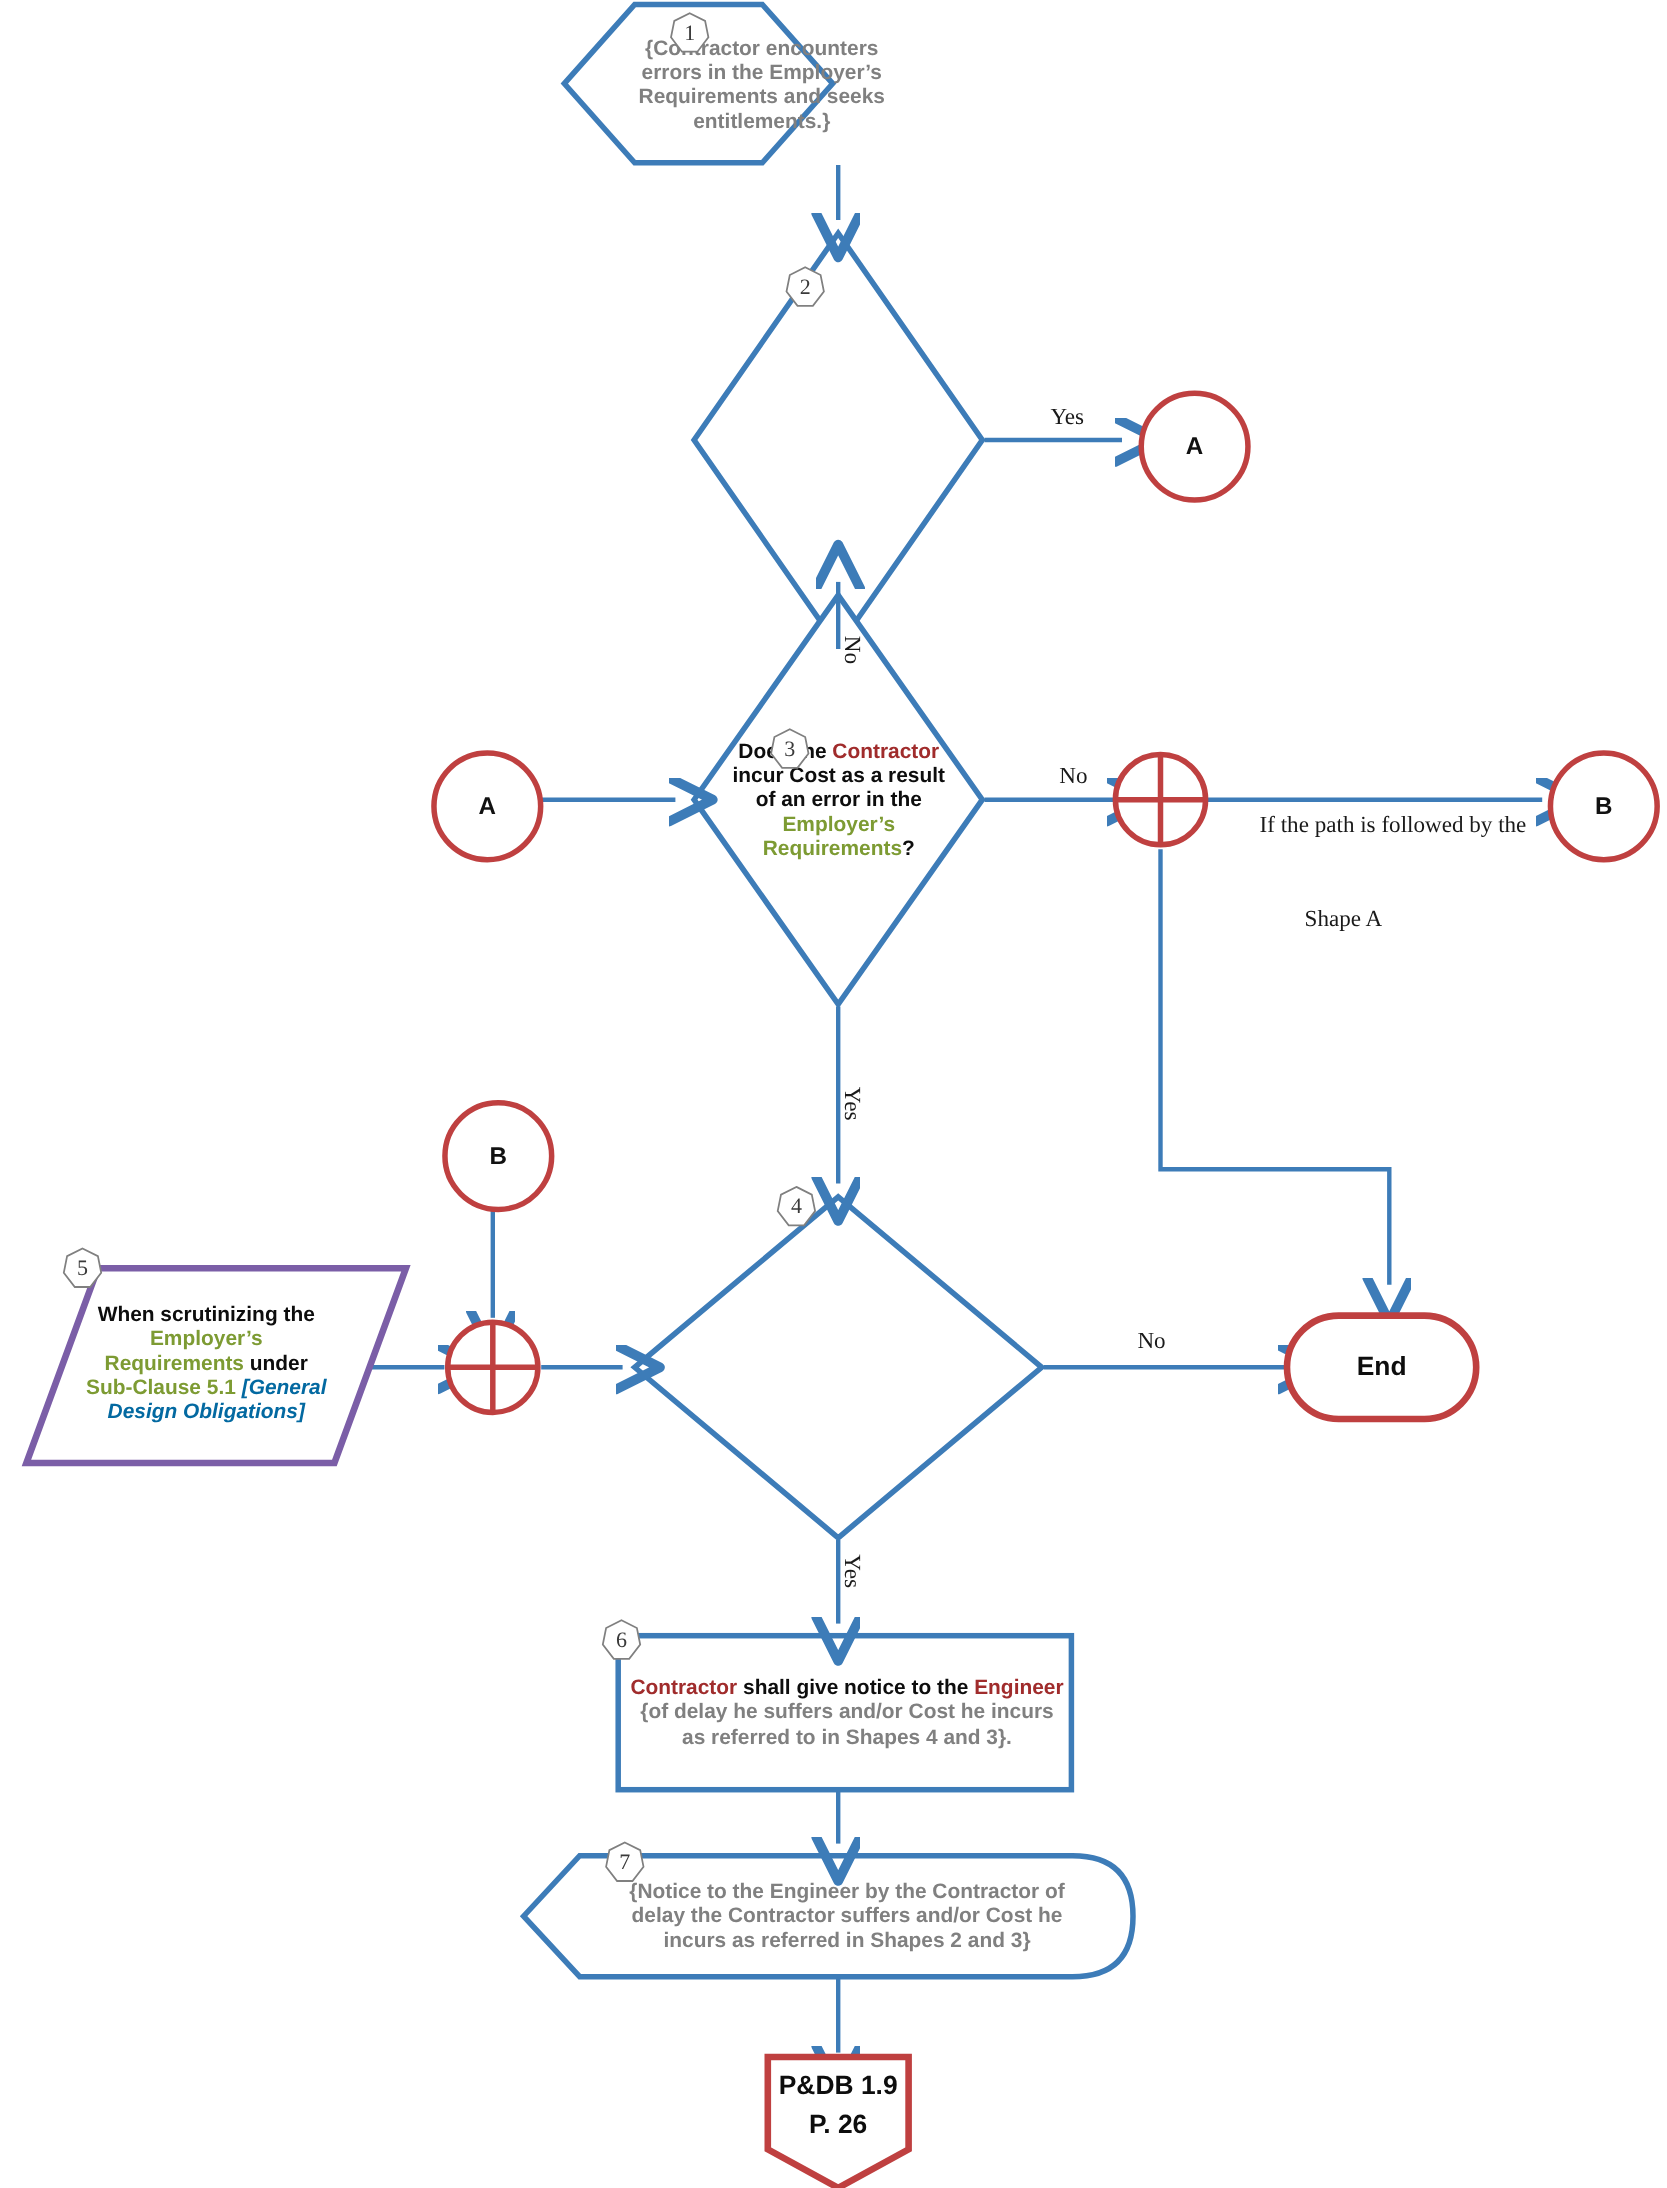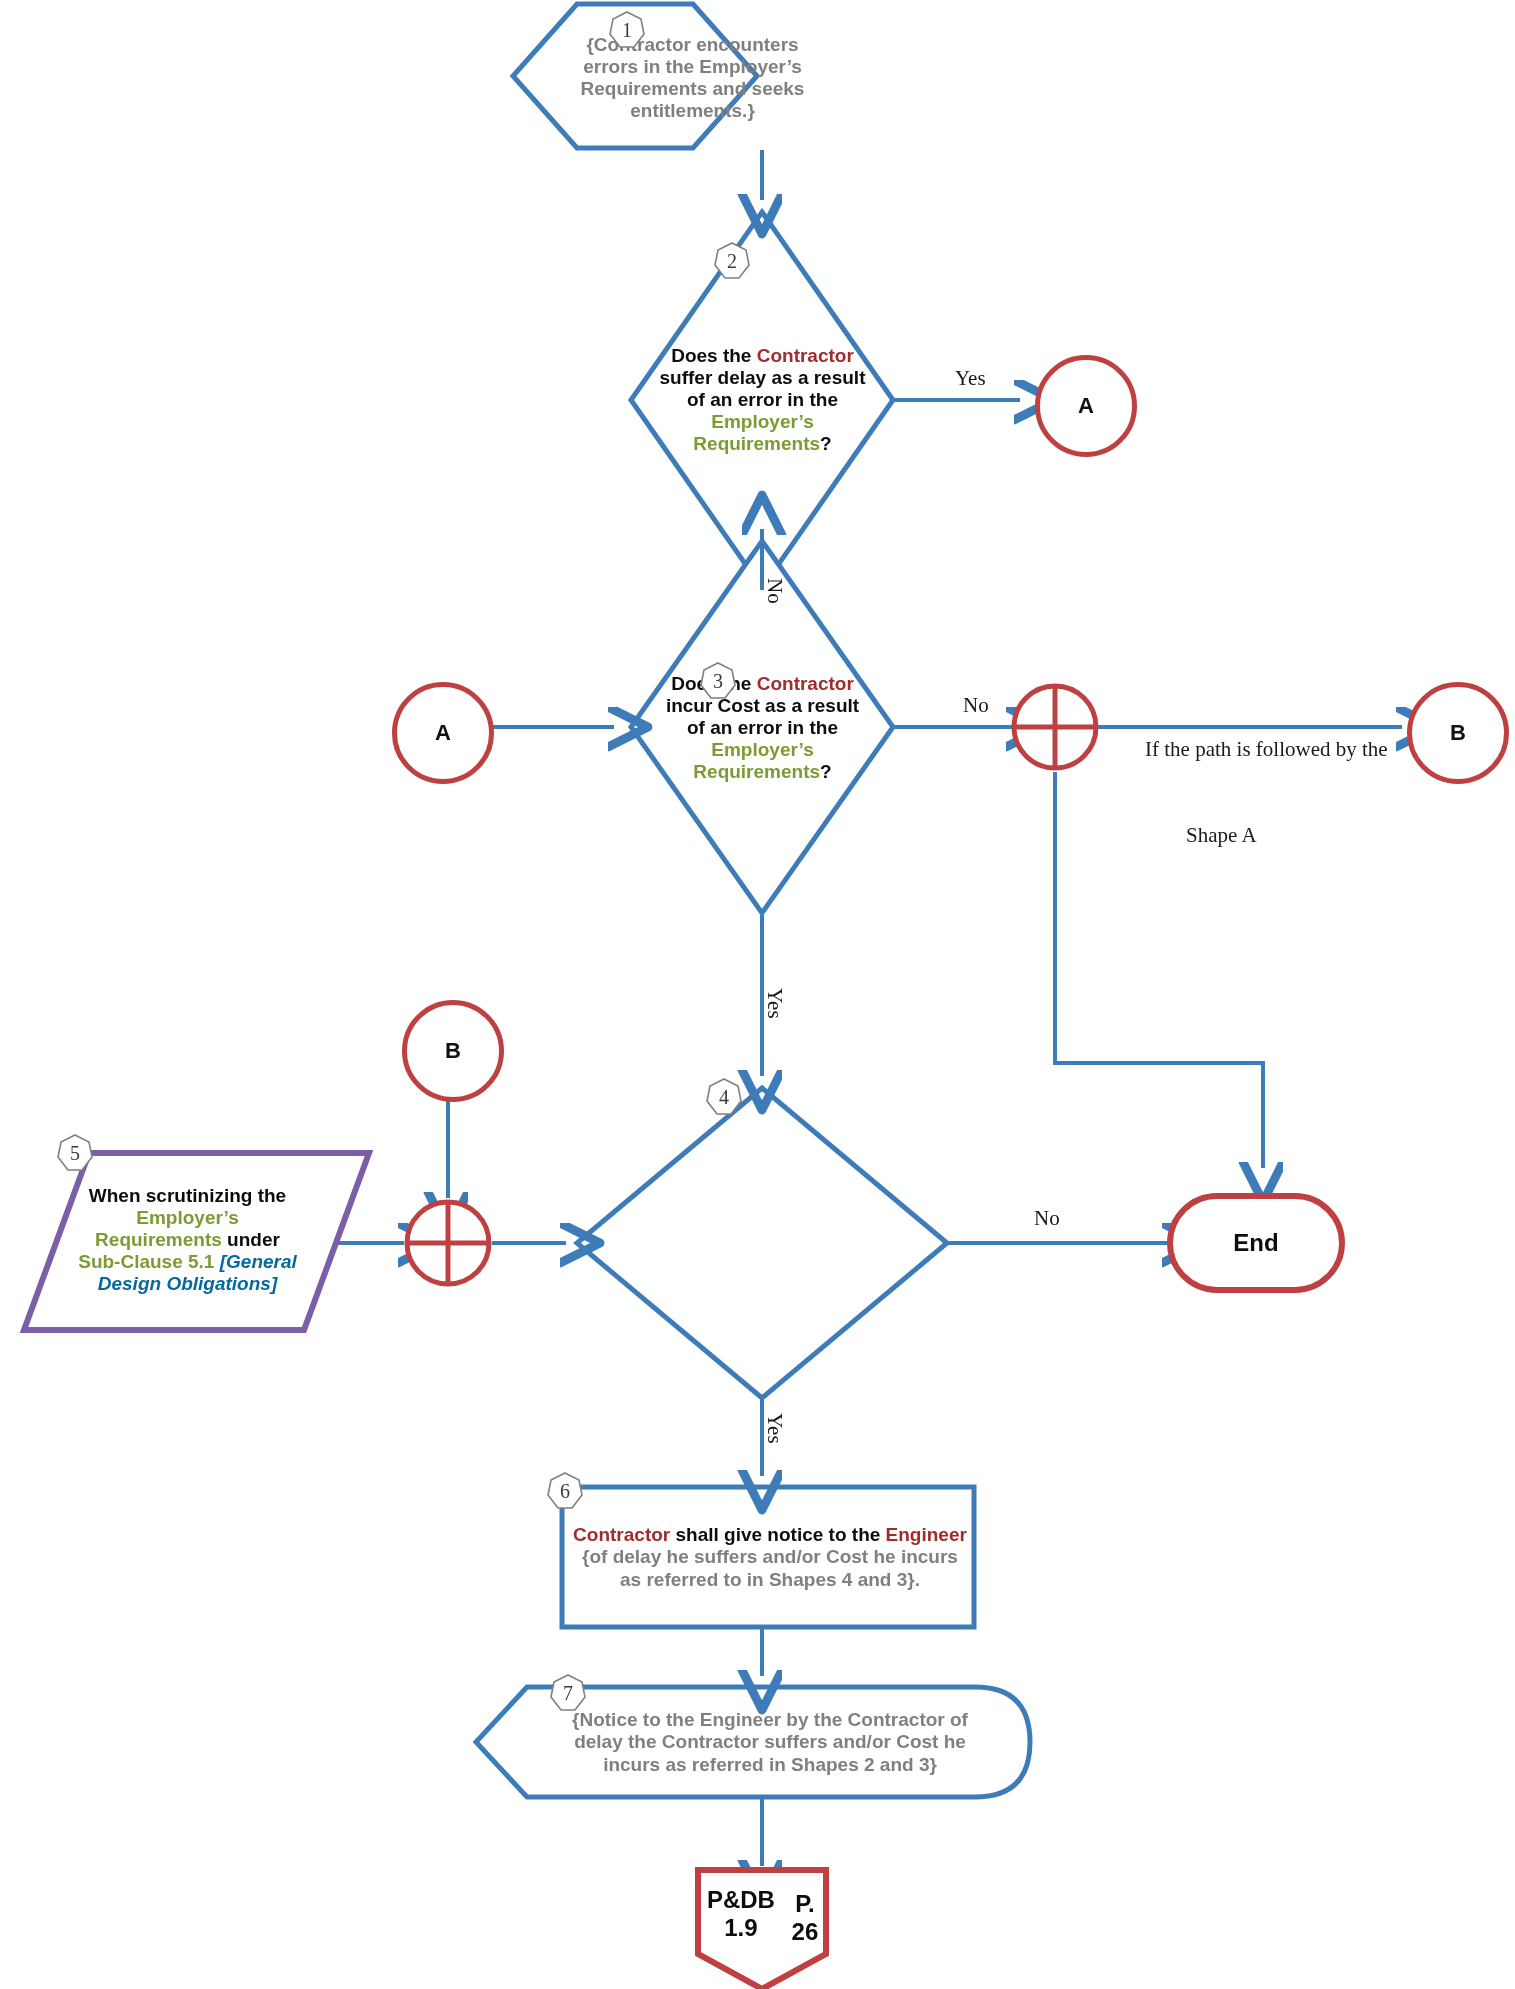--- a/index.html
+++ b/index.html
@@ -134,23 +134,20 @@
     <svg width="40" height="40" viewBox="0 0 40 40">
         <polygon points="20,2 34,9 37,24 27,37 13,37 3,24 6,9" fill="#fff" stroke="#808080" stroke-width="1.6"></polygon>
       </svg>
     <span>7</span>
   </div>
 
   <div class="node" style="left:580px;top:12px;width:225px;height:132px;">
     <div class="txt t19"><span class="c-grey">{Contractor encounters errors in the Employer’s Requirements and seeks entitlements.}</span></div>
   </div>
 
-  <div class="node" style="left:655px;top:320px;width:215px;height:160px;">
-    <div class="txt t19"><span class="c-black">Does the </span><span class="c-red">Contractor</span><span class="c-black"> suffer delay as a result of an error in the </span><span class="c-green">Employer’s Requirements</span><span class="c-black">?</span></div>
-  </div>
 
   <div class="node" style="left:655px;top:648px;width:215px;height:160px;">
     <div class="txt t19"><span class="c-black">Does the </span><span class="c-red">Contractor</span><span class="c-black"> incur Cost as a result of an error in the </span><span class="c-green">Employer’s Requirements</span><span class="c-black">?</span></div>
   </div>
 
 
   <div class="node" style="left:75px;top:1155px;width:225px;height:170px;">
     <div class="txt t19"><span class="c-black">When scrutinizing the </span><span class="c-green">Employer’s Requirements</span><span class="c-black"> under </span><span class="c-green">Sub-Clause 5.1 </span><span class="i-green">[General Design Obligations]</span></div>
   </div>
 
@@ -159,21 +156,21 @@
   </div>
 
   <div class="node" style="left:560px;top:1690px;width:420px;height:105px;justify-content:flex-end;">
     <div class="txt t19"><span class="c-grey">{Notice to the Engineer by the Contractor of delay the Contractor suffers and/or Cost he incurs as referred in Shapes 2 and 3}</span></div>
   </div>
 
   <div class="node" style="left:1170px;top:1196px;width:172px;height:94px;">
     <div class="txt t20 c-black">End</div>
   </div>
 
-  <div class="node" style="left:698px;top:1868px;width:128px;height:92px;flex-direction:row;">
+  <div class="node" style="left:698px;top:1868px;width:128px;height:92px;flex-direction:column;">
     <div class="txt t20 c-black">P&amp;DB 1.9</div>
     <div class="txt t20 c-black" style="margin-top:7px;">P. 26</div>
   </div>
 
   <div class="conn" style="left:1035px;top:355px;width:92px;height:92px;">
     <span>A</span>
   </div>
   <div class="conn" style="left:392px;top:682px;width:92px;height:92px;">
     <span>A</span>
   </div>

